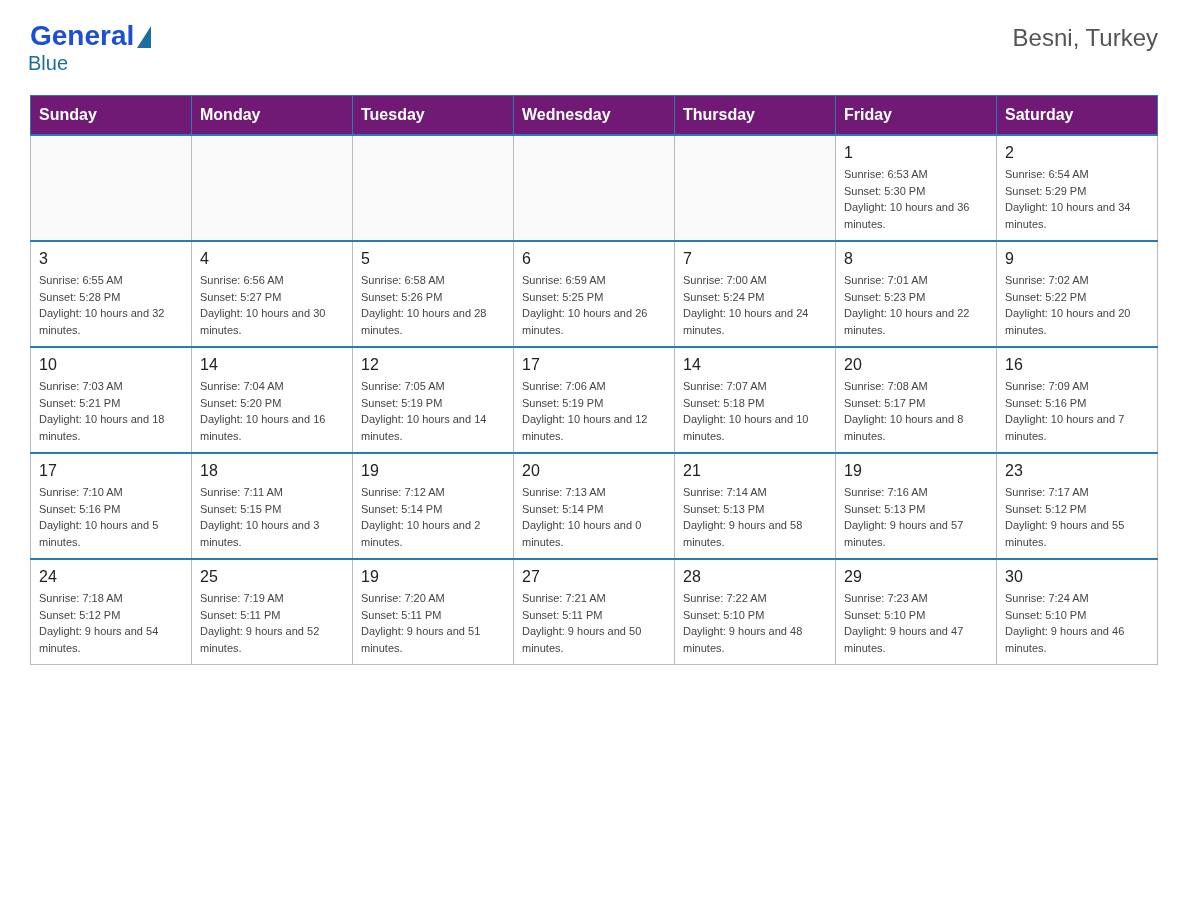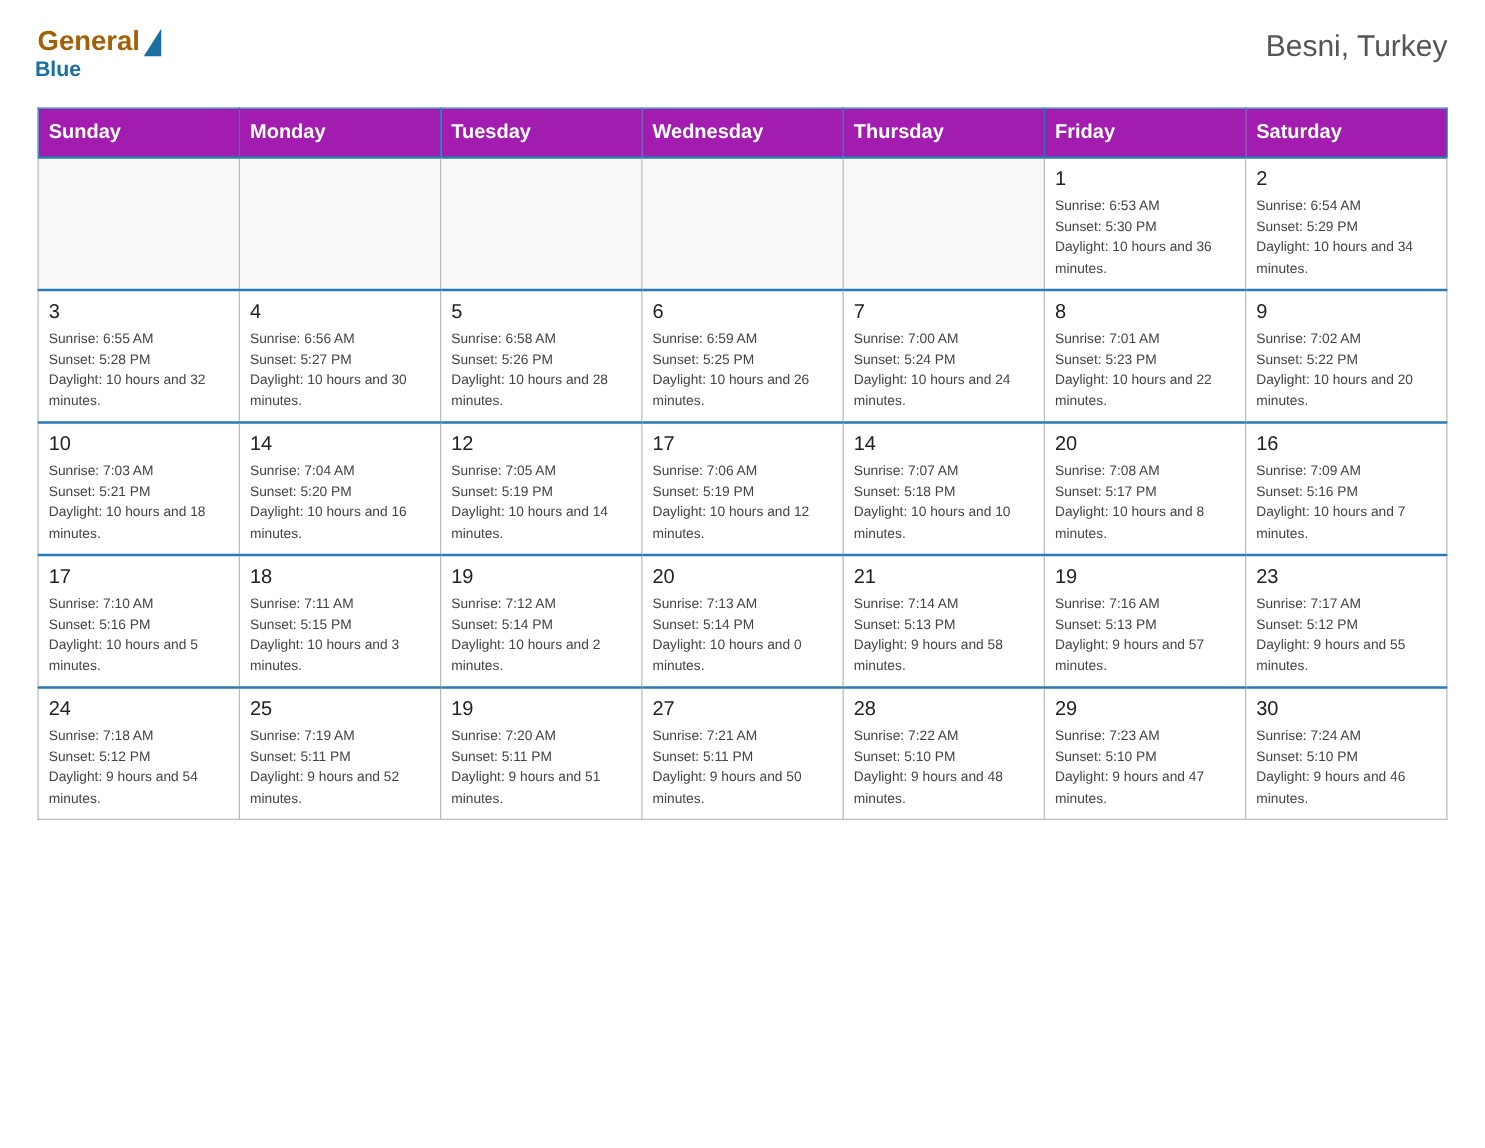--- a/index.html
+++ b/index.html
@@ -19,36 +19,36 @@
     .logo {
       display: flex;
       flex-direction: column;
       align-items: flex-start;
     }
     .logo-top {
       display: flex;
       align-items: center;
     }
     .logo-general {
-      font-size: 22px;
+      font-size: 28px;
       font-weight: bold;
-      color: #a16207;
+      color: #1d4ed8;
     }
     .logo-triangle {
       width: 0;
       height: 0;
       border-left: 14px solid transparent;
       border-right: 0px solid transparent;
       border-bottom: 22px solid #1a6fa0;
       margin-left: 3px;
       margin-top: 2px;
     }
     .logo-blue {
-      font-size: 17px;
-      font-weight: bold;
+      font-size: 20px;
+      font-weight: normal;
       color: #1a6fa0;
       margin-left: -2px;
     }
     .title-area {
       text-align: right;
     }
     .month-title {
       font-size: 52px;
       font-weight: normal;
       color: #222;
@@ -58,21 +58,21 @@
       font-size: 24px;
       color: #555;
       margin-top: 4px;
     }
     .calendar {
       width: 100%;
       border-collapse: collapse;
       border: 1.5px solid #aaa;
     }
     .calendar th {
-      background-color: #a21caf;
+      background-color: #701a75;
       color: #fff;
       font-size: 16px;
       font-weight: bold;
       padding: 10px 8px;
       text-align: left;
       border: 1px solid #2a7ab5;
     }
     .calendar td {
       vertical-align: top;
       padding: 8px 8px 8px 8px;

